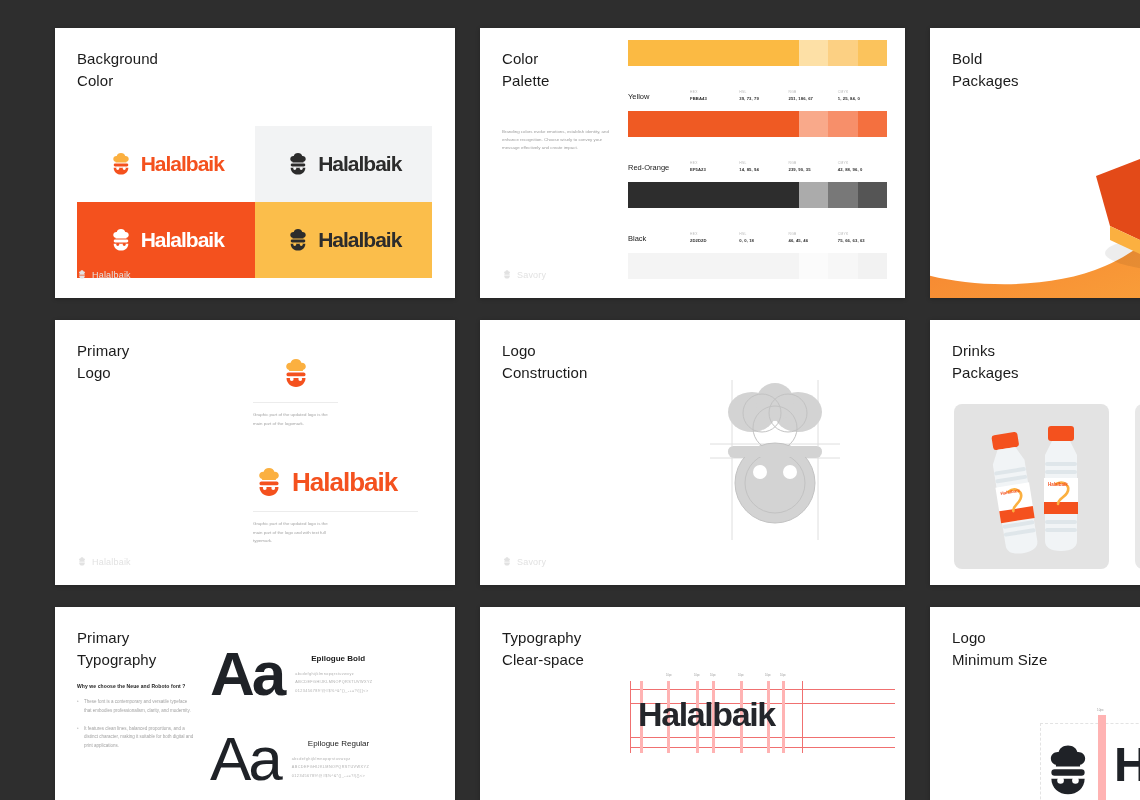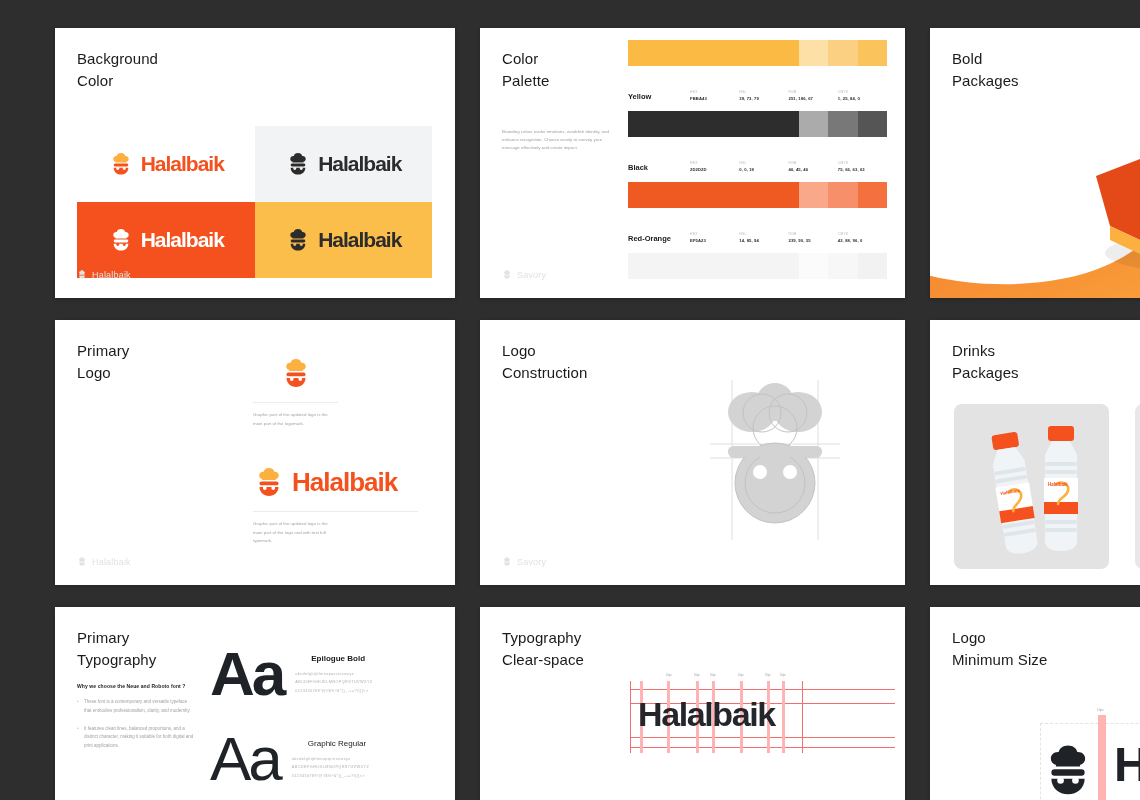--- a/index.html
+++ b/index.html
@@ -75,21 +75,21 @@
   .pal-desc {
     position:absolute; left:22px; top:100px; width:110px;
     font-size:4.4px; line-height:1.85; color:#9d9d9d;
   }
   .pal-list { position:absolute; left:148px; top:12px; right:18px; }
   .pal-row { margin-bottom:10px; }
   .pal-bar { display:flex; height:26px; width:100%; }
   .pal-bar .main { flex:0 0 66%; }
   .pal-bar .tint { flex:1 1 auto; }
   .pal-meta { display:flex; align-items:flex-end; margin-top:6px; }
-  .pal-name { width:62px; font-size:7.5px; font-weight:700; color:#1b1b1b;margin-top:20px; }
+  .pal-name { width:62px; font-size:7.5px; font-weight:400; color:#1b1b1b;margin-top:20px; }
   .pal-vals { display:flex; flex:1 1 auto; }
   .pal-val { width:25%; }
   .pal-key { font-size:3.3px; color:#b9b9b9; letter-spacing:.3px; margin-bottom:2px; }
   .pal-num { font-size:4.2px; font-weight:700; color:#2b2b2b; letter-spacing:.1px; }
 
   
   .photo-stage { position:absolute; inset:0; }
 
   
   .pl-block { position:absolute; }
@@ -243,20 +243,50 @@
               <div class="pal-val">
                 <div class="pal-key">CMYK</div>
                 <div class="pal-num">1, 25, 84, 0</div>
               </div>
             </div>
           </div>
         </div>
 
         <div class="pal-row">
           <div class="pal-bar">
+            <div class="main" style="background:#EF5A23"></div>
+            <div class="tint" style="background:#F9A98A"></div>
+            <div class="tint" style="background:#F78F6A"></div>
+            <div class="tint" style="background:#F4703F"></div>
+          </div>
+          <div class="pal-meta">
+            <div class="pal-name">Red-Orange</div>
+            <div class="pal-vals">
+              <div class="pal-val">
+                <div class="pal-key">HEX</div>
+                <div class="pal-num">EF5A23</div>
+              </div>
+              <div class="pal-val">
+                <div class="pal-key">HSL</div>
+                <div class="pal-num">14, 85, 94</div>
+              </div>
+              <div class="pal-val">
+                <div class="pal-key">RGB</div>
+                <div class="pal-num">239, 90, 35</div>
+              </div>
+              <div class="pal-val">
+                <div class="pal-key">CMYK</div>
+                <div class="pal-num">42, 88, 96, 0</div>
+              </div>
+            </div>
+          </div>
+        </div>
+
+        <div class="pal-row">
+          <div class="pal-bar">
             <div class="main" style="background:#2D2D2D"></div>
             <div class="tint" style="background:#ABABAB"></div>
             <div class="tint" style="background:#787878"></div>
             <div class="tint" style="background:#555555"></div>
           </div>
           <div class="pal-meta">
             <div class="pal-name">Black</div>
             <div class="pal-vals">
               <div class="pal-val">
                 <div class="pal-key">HEX</div>
@@ -266,50 +296,20 @@
                 <div class="pal-key">HSL</div>
                 <div class="pal-num">0, 0, 18</div>
               </div>
               <div class="pal-val">
                 <div class="pal-key">RGB</div>
                 <div class="pal-num">46, 45, 46</div>
               </div>
               <div class="pal-val">
                 <div class="pal-key">CMYK</div>
                 <div class="pal-num">75, 66, 63, 63</div>
-              </div>
-            </div>
-          </div>
-        </div>
-
-        <div class="pal-row">
-          <div class="pal-bar">
-            <div class="main" style="background:#EF5A23"></div>
-            <div class="tint" style="background:#F9A98A"></div>
-            <div class="tint" style="background:#F78F6A"></div>
-            <div class="tint" style="background:#F4703F"></div>
-          </div>
-          <div class="pal-meta">
-            <div class="pal-name">Red-Orange</div>
-            <div class="pal-vals">
-              <div class="pal-val">
-                <div class="pal-key">HEX</div>
-                <div class="pal-num">EF5A23</div>
-              </div>
-              <div class="pal-val">
-                <div class="pal-key">HSL</div>
-                <div class="pal-num">14, 85, 94</div>
-              </div>
-              <div class="pal-val">
-                <div class="pal-key">RGB</div>
-                <div class="pal-num">239, 90, 35</div>
-              </div>
-              <div class="pal-val">
-                <div class="pal-key">CMYK</div>
-                <div class="pal-num">42, 88, 96, 0</div>
               </div>
             </div>
           </div>
         </div>
 
         <div class="pal-row">
           <div class="pal-bar">
             <div class="main" style="background:#F4F4F4"></div>
             <div class="tint" style="background:#FBFBFB"></div>
             <div class="tint" style="background:#F7F7F7"></div>
@@ -576,21 +576,21 @@
           <div class="spec-name">Epilogue Bold</div>
           <div class="spec-glyphs">abcdefghijklmnopqrstuvwxyz
 ABCDEFGHIJKLMNOPQRSTUVWXYZ
 0123456789!@#$%^&amp;*()_-+=?/|{}&lt;&gt;</div>
         </div>
       </div>
 
       <div class="spec" style="left:155px; top:123px;">
         <div class="spec-aa reg">Aa</div>
         <div class="spec-txt">
-          <div class="spec-name reg">Graphic Regular</div>
+          <div class="spec-name reg">Epilogue Regular</div>
           <div class="spec-glyphs">abcdefghijklmnopqrstuvwxyz
 ABCDEFGHIJKLMNOPQRSTUVWXYZ
 0123456789!@#$%^&amp;*()_-+=?/|{}&lt;&gt;</div>
         </div>
       </div>
     </div>
 
     <div class="card">
       <span class="corner c-tl"></span>
       <span class="corner c-tr"></span>

